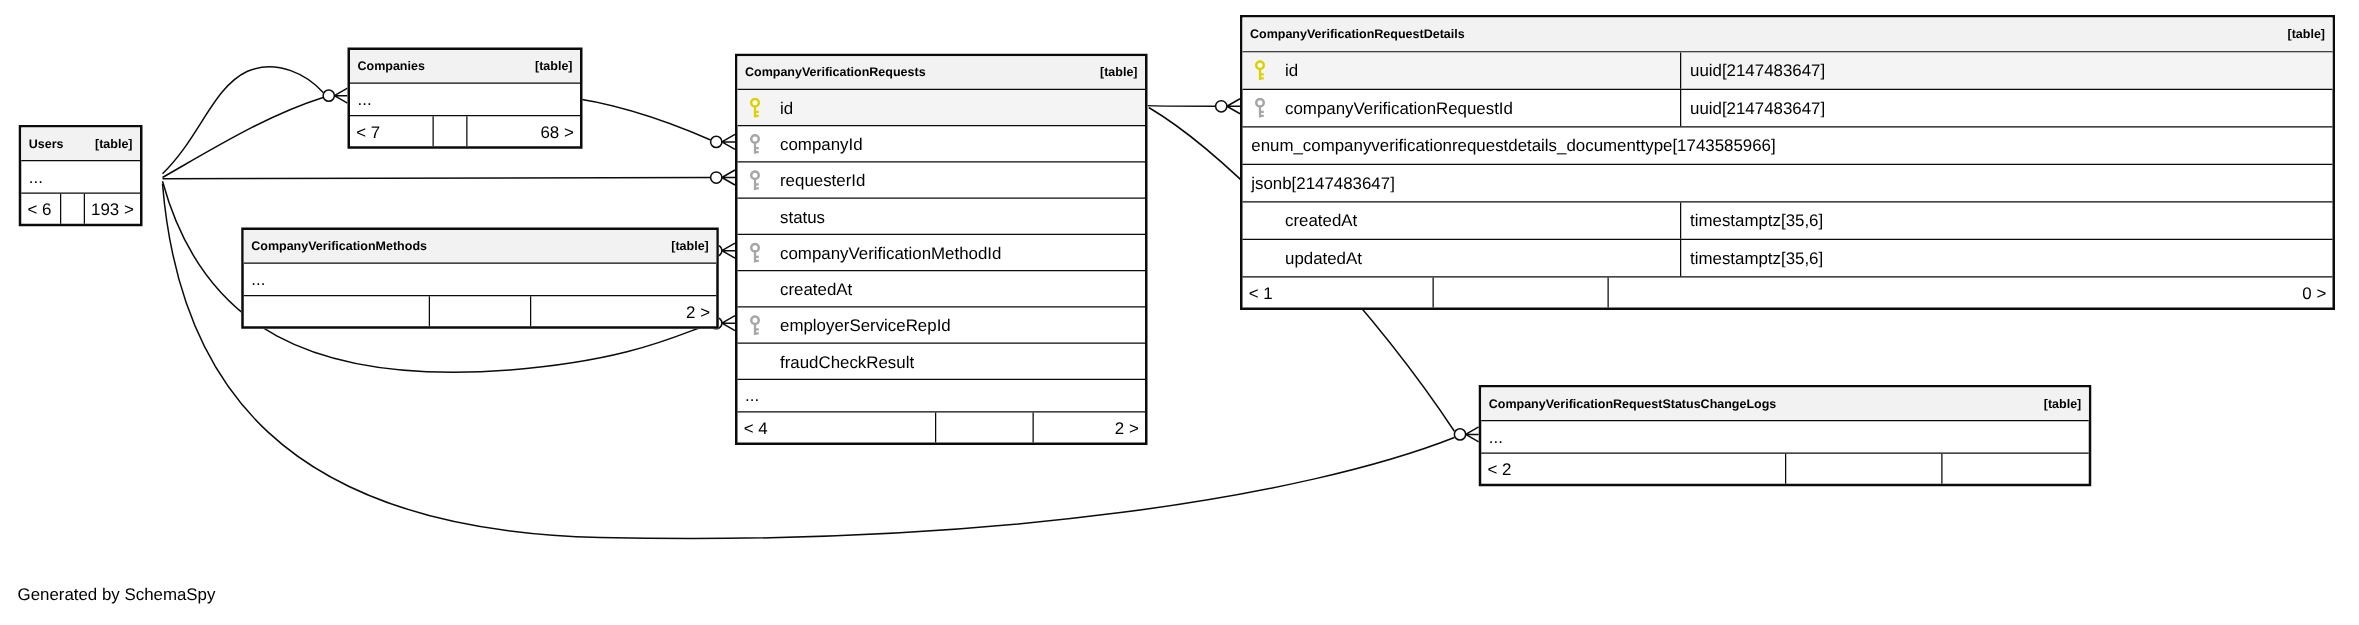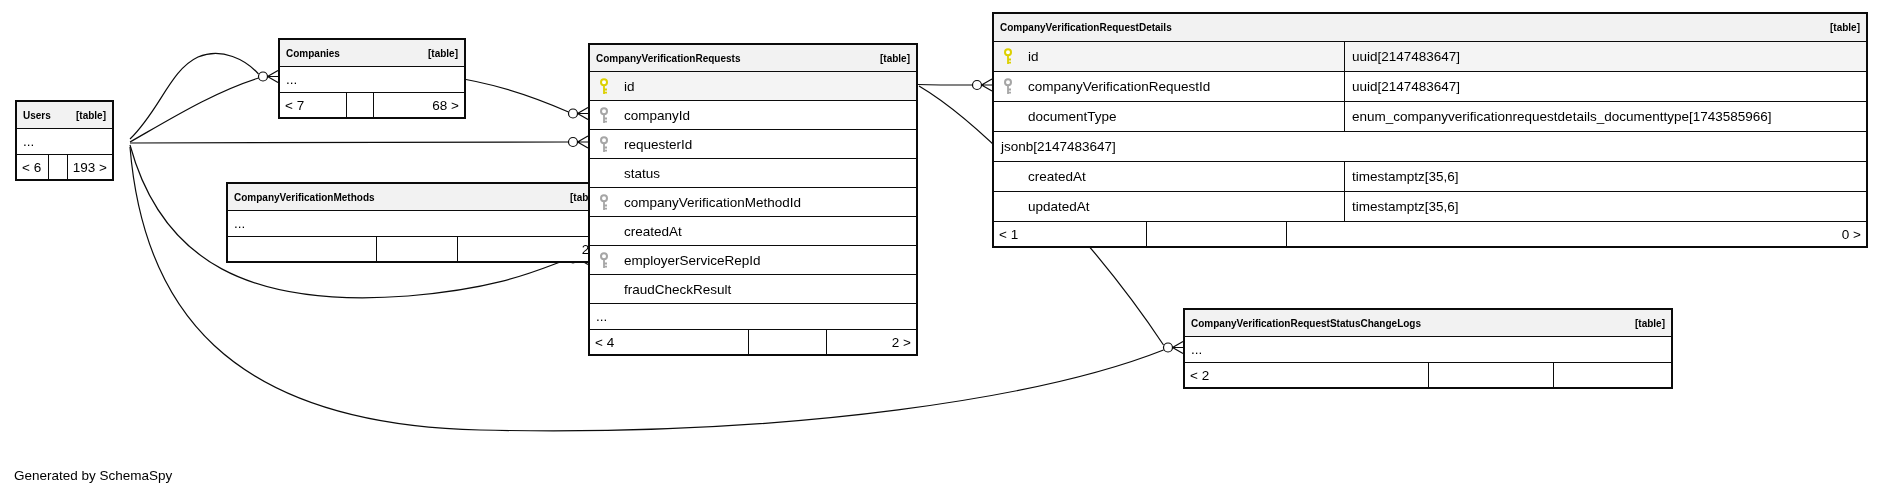--- a/index.html
+++ b/index.html
@@ -92,21 +92,21 @@
       <span class="tag">[table]</span>
     </div>
     <div class="dots">...</div>
     <div class="ftr">
       <span class="fcell" style="width:67px">&lt; 7</span>
       <span class="fcell" style="width:27px"></span>
       <span class="fcell last">68 &gt;</span>
     </div>
   </div>
 
-  <div class="tbl" style="left:193px;top:182px;width:382px;margin-left:33px;">
+  <div class="tbl" style="left:193px;top:182px;width:382px;">
     <div class="hdr">
       <span>CompanyVerificationMethods</span>
       <span class="tag">[table]</span>
     </div>
     <div class="dots">...</div>
     <div class="ftr">
       <span class="fcell" style="width:149px"></span>
       <span class="fcell" style="width:81px"></span>
       <span class="fcell last">2 &gt;</span>
     </div>
@@ -205,24 +205,20 @@
             <svg class="key fk" width="10" height="17" viewBox="0 0 10 17">
               <circle cx="5" cy="4.2" r="3" fill="#fff" stroke="currentColor" stroke-width="2"></circle>
               <path d="M5 7.2 V16 M5 11.5 H8 M5 14.7 H8" stroke="currentColor" stroke-width="1.8" fill="none"></path>
             </svg>
           </span>
         <span>companyVerificationRequestId</span>
       </span>
       <span class="dtype">uuid[2147483647]</span>
     </div>
     <div class="row">
-      <span class="dname">
-        <span class="keyslot"></span>
-        <span>documentType</span>
-      </span>
       <span class="dtype">enum_companyverificationrequestdetails_documenttype[1743585966]</span>
     </div>
     <div class="row">
       <span class="dtype">jsonb[2147483647]</span>
     </div>
     <div class="row">
       <span class="dname">
         <span class="keyslot"></span>
         <span>createdAt</span>
       </span>

